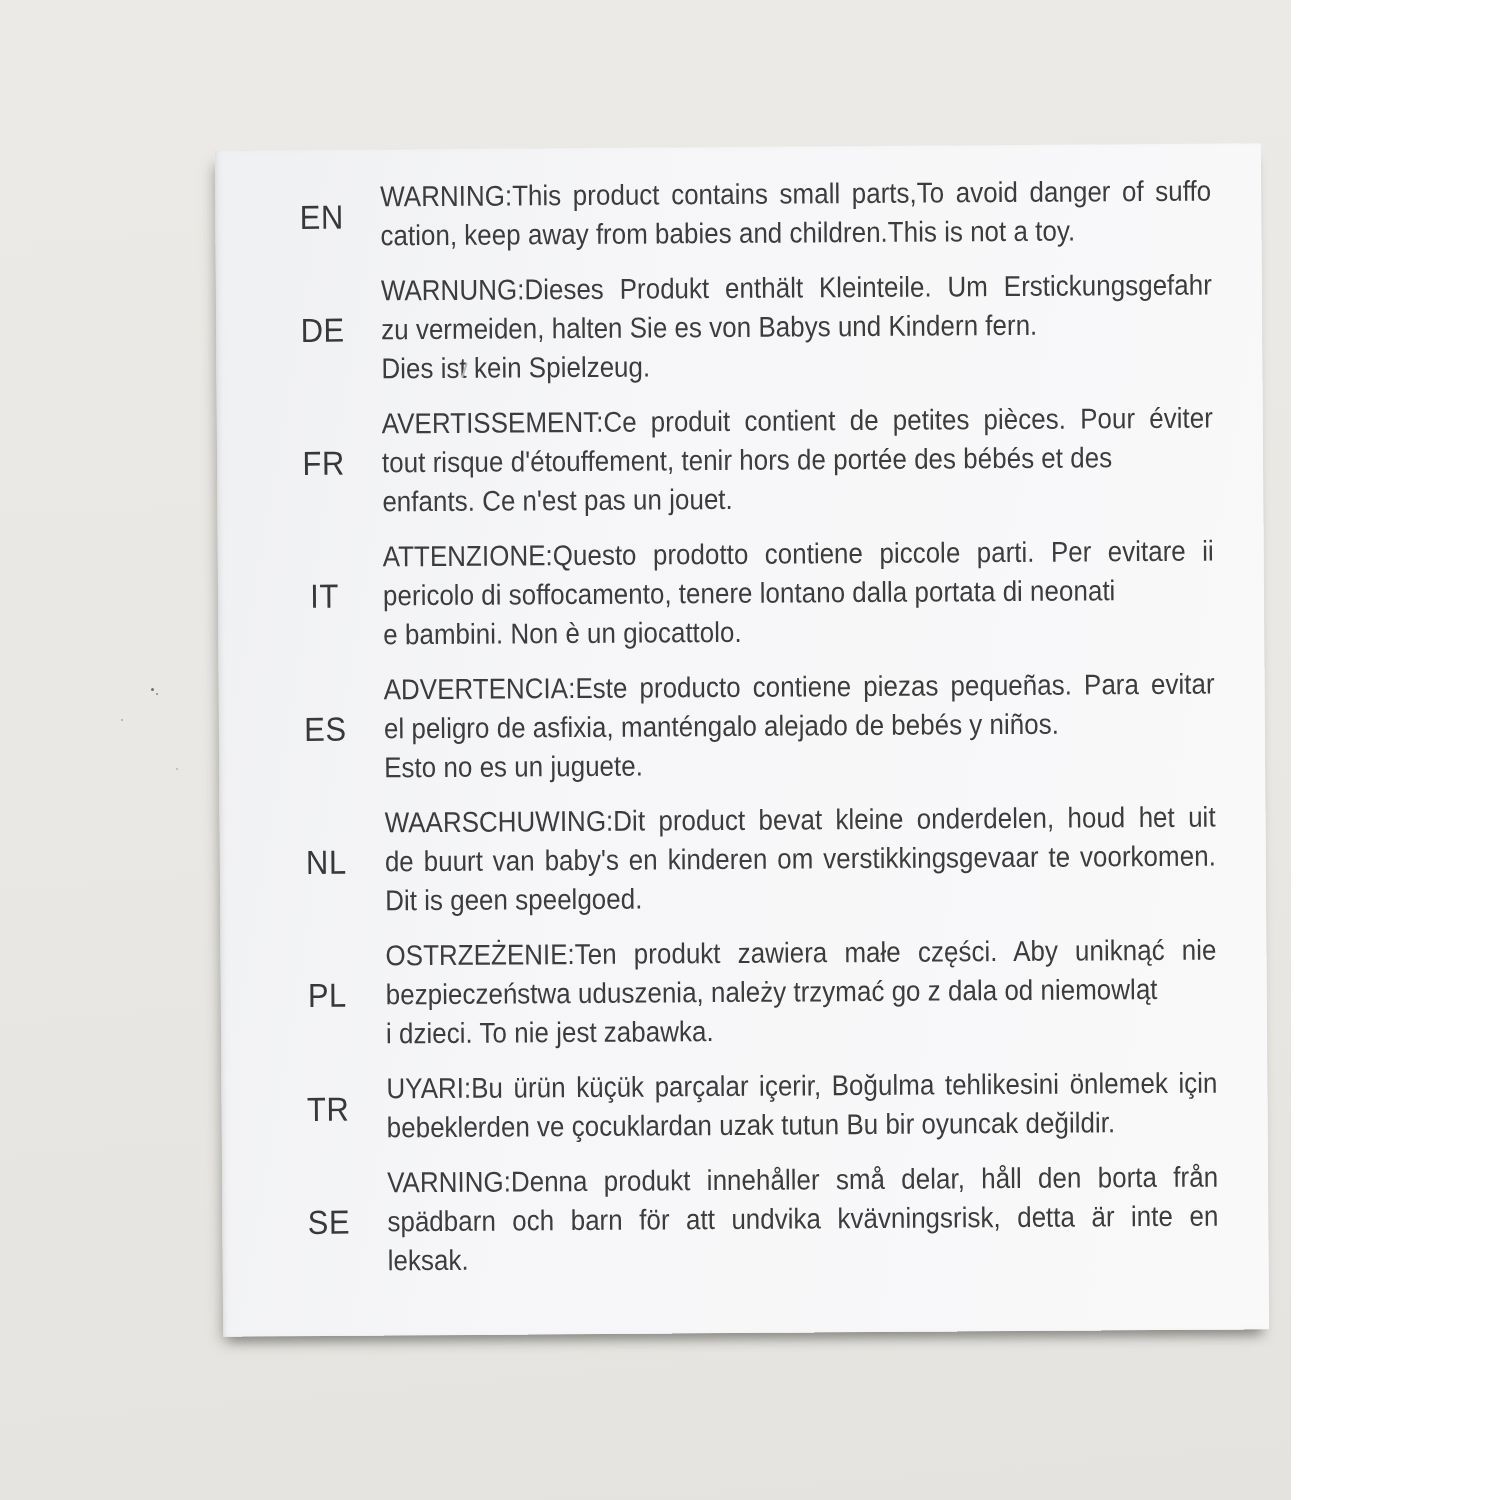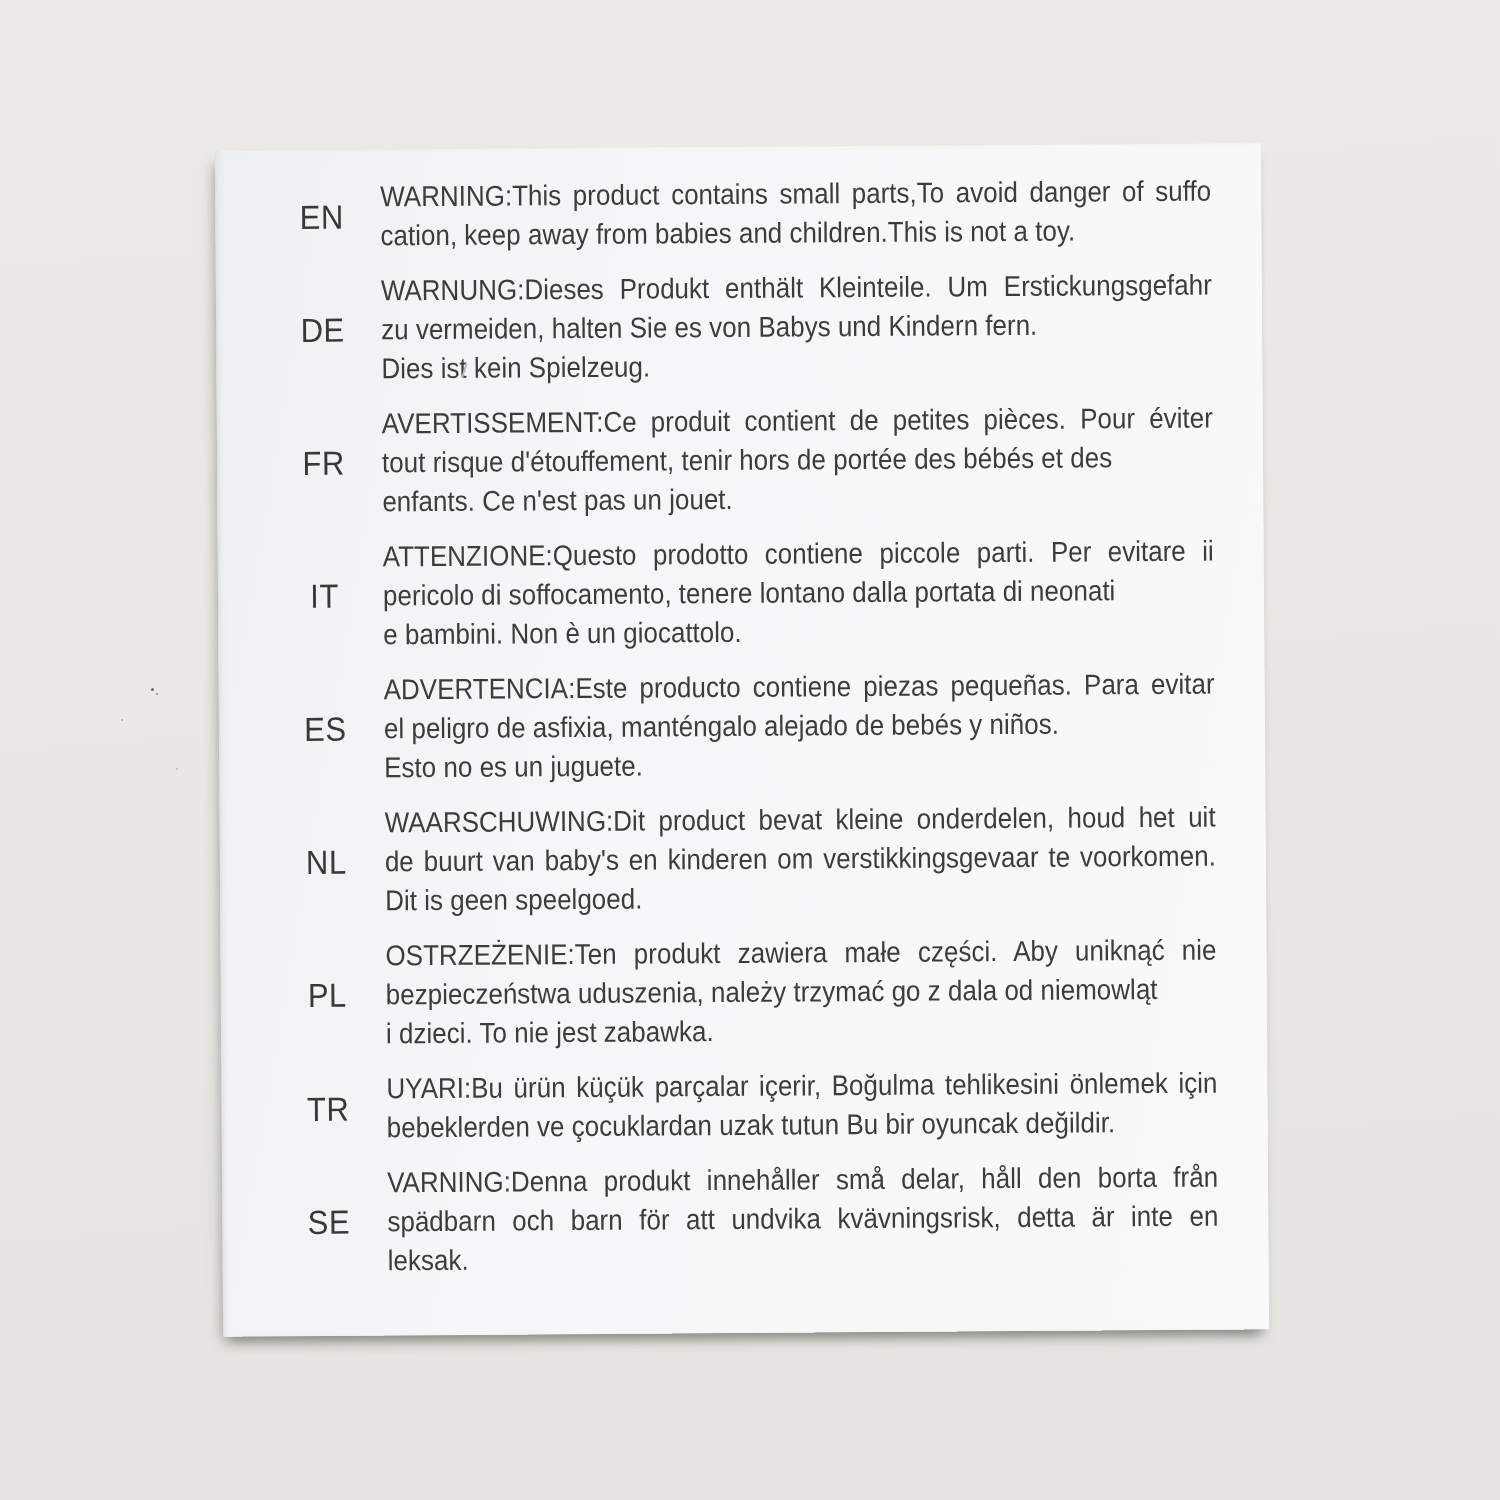--- a/index.html
+++ b/index.html
@@ -7,21 +7,21 @@
     padding: 0;
   }
   body {
     width: 1500px;
     height: 1500px;
     overflow: hidden;
     font-family: "Liberation Sans", "DejaVu Sans", sans-serif;
   }
   .stage {
     position: relative;
-    width: 1500px;
+    width: 1291px;
     height: 1500px;
     background: linear-gradient(175deg, #eceae6 0%, #e9e8e4 45%, #e4e3df 100%);
     overflow: hidden;
   }
   .paper {
     position: absolute;
     left: 219px;
     top: 147px;
     width: 1046px;
     height: 1186px;

